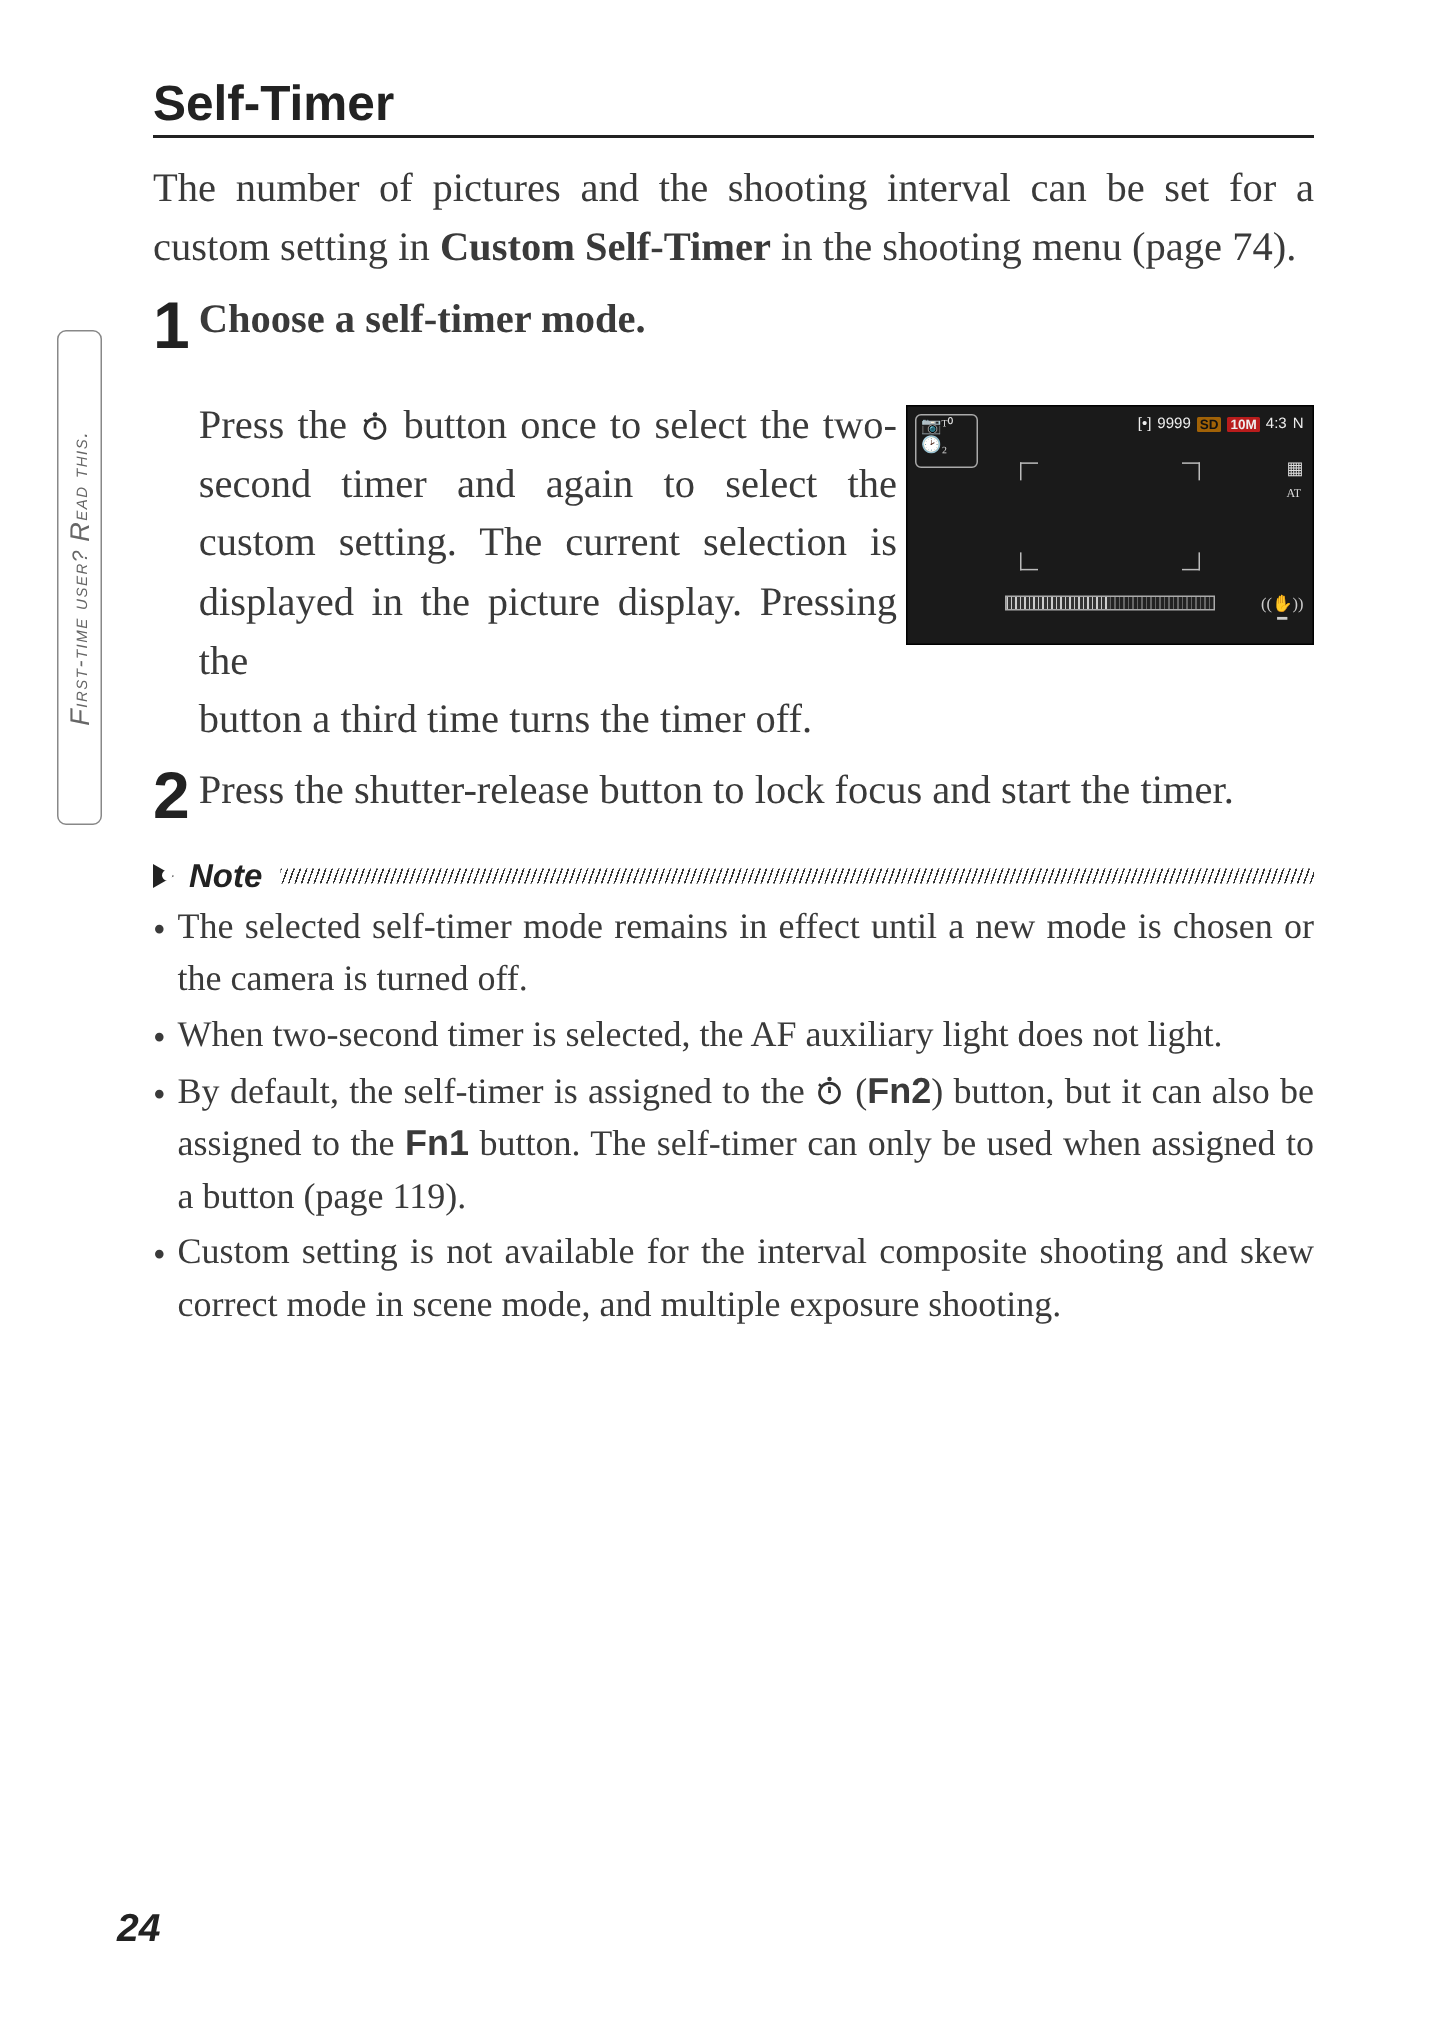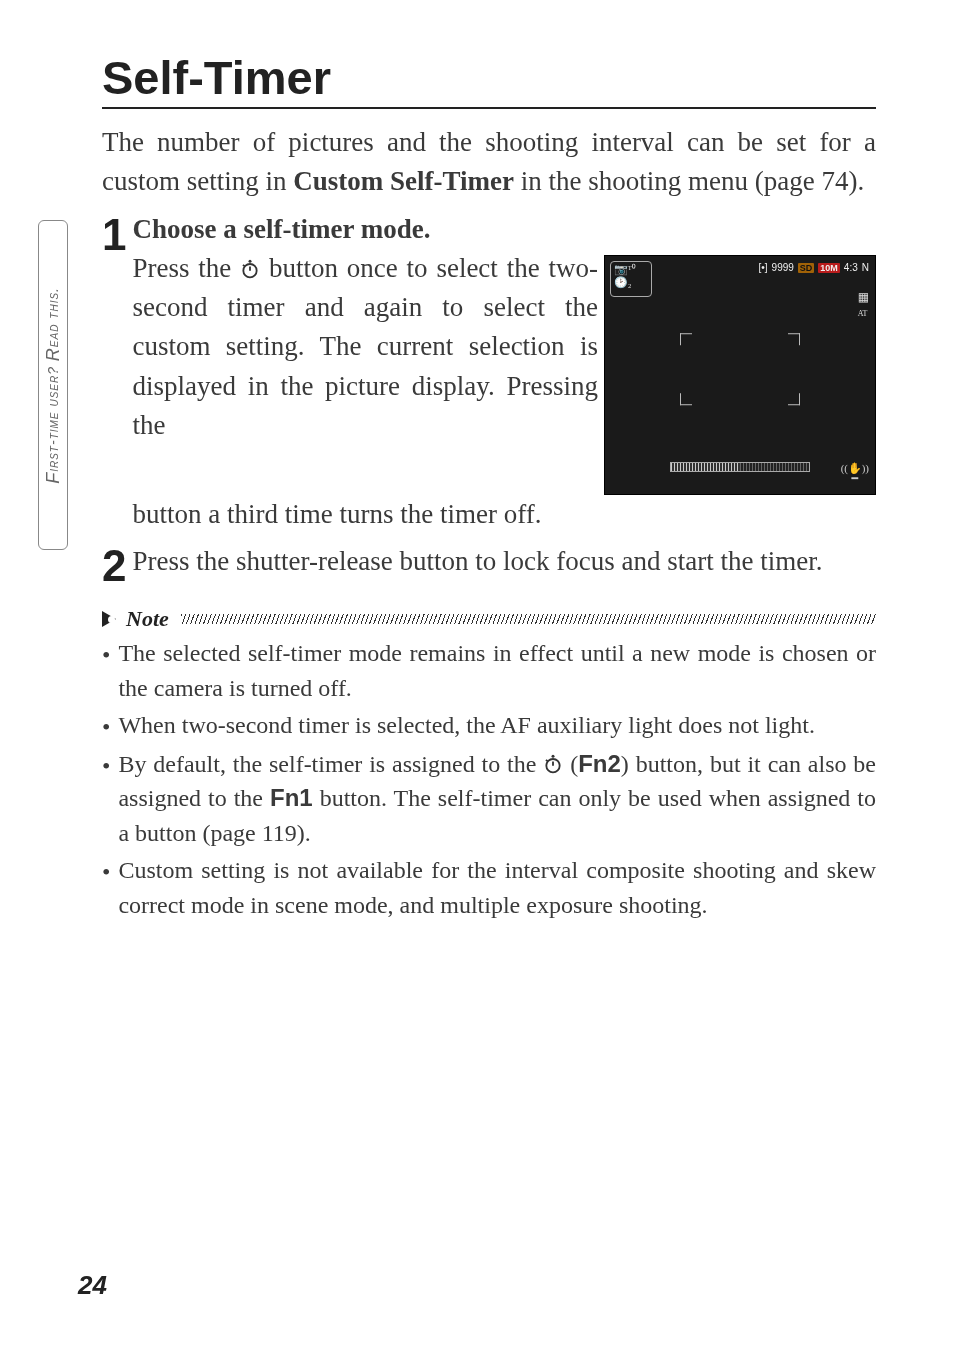--- a/index.html
+++ b/index.html
@@ -37,21 +37,21 @@
     font-style: italic;
     letter-spacing: 1px;
     color: #666;
     font-variant: small-caps;
     transform: rotate(180deg);
   }
   .side-tab-text .lead { font-size: 18px; font-style: italic; }
   .heading {
     font-family: Arial, sans-serif;
     font-weight: 900;
-    font-size: 47px;
+    font-size: 33px;
     color: #222;
     border-bottom: 2px solid #222;
     padding-bottom: 2px;
     margin-bottom: 14px;
   }
   .intro {
     font-size: 27px;
     line-height: 1.45;
     text-align: justify;
     margin-bottom: 10px;
@@ -73,35 +73,36 @@
   }
   .step-content { flex: 1; }
   .step-title {
     font-weight: 700;
     font-size: 27px;
     line-height: 1.4;
   }
   .step-row {
     display: flex;
     gap: 6px;
+    margin-top: 32px;
   }
   .step-text {
     font-size: 27px;
     line-height: 1.45;
     text-align: justify;
     flex: 1;
   }
   .step-text-full {
     font-size: 27px;
     line-height: 1.45;
     text-align: justify;
   }
   .screenshot {
     flex: 0 0 272px;
-    height: 240px;
+    height: 160px;
     background: #1a1a1a;
     border: 1px solid #000;
     position: relative;
     margin-top: 6px;
   }
   .ss-mode-box {
     position: absolute;
     left: 5px; top: 5px;
     width: 42px; height: 36px;
     border: 1px solid #aaa;
@@ -191,21 +192,21 @@
   }
   .note-dot {
     width: 7px; height: 7px;
     background: #fff;
     border-radius: 50%;
     position: relative;
     left: -14px;
     margin-right: -7px;
   }
   .note-label {
-    font-family: Liberation Serif, serif;
+    font-family: Liberation Sans, sans-serif;
     font-style: italic;
     font-weight: 900;
     font-size: 22px;
     color: #222;
     margin-left: -2px;
   }
   .note-hatch {
     flex: 1;
     height: 10px;
     background: repeating-linear-gradient(110deg, #333 0, #333 1px, transparent 1px, transparent 4px);

